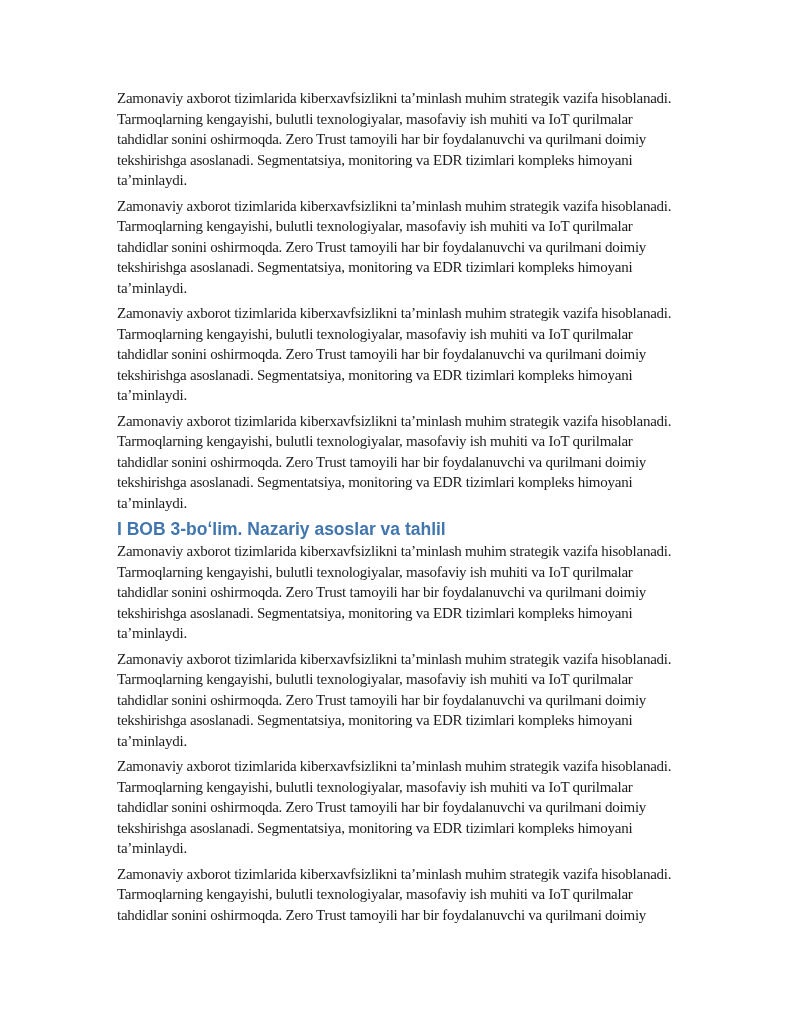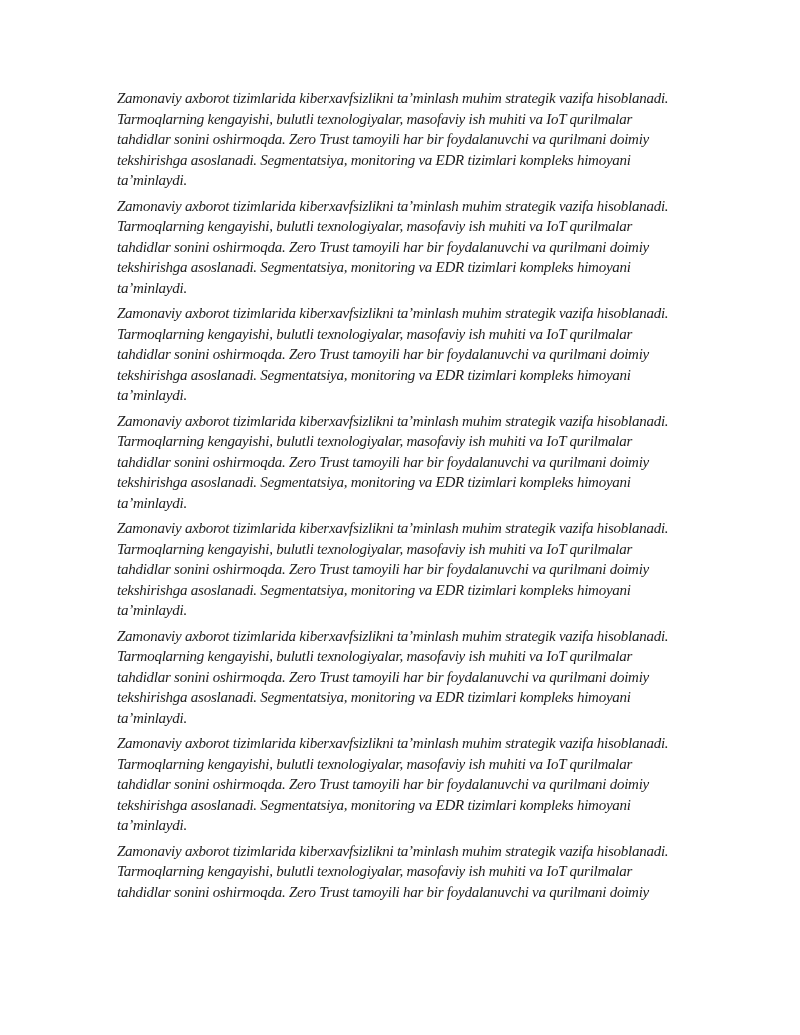--- a/index.html
+++ b/index.html
@@ -21,21 +21,20 @@
   }
   .para {
     font-family: "Liberation Serif", "DejaVu Serif", serif;
     font-size: 15px;
     line-height: 20.5px;
     letter-spacing: -0.25px;
     color: #1c1c1c;
     margin: 0 0 5px 0;
     white-space: pre-line;
     text-rendering: optimizeLegibility;
-    font-style: italic;
   }
   .heading {
     font-family: "Liberation Sans", "DejaVu Sans", sans-serif;
     font-size: 17.5px;
     line-height: 22px;
     font-weight: 700;
     letter-spacing: 0;
     margin: 4px 0 1px 0;
     color: #4176ae; 
   }
@@ -62,20 +61,21 @@
 tahdidlar sonini oshirmoqda. Zero Trust tamoyili har bir foydalanuvchi va qurilmani doimiy
 tekshirishga asoslanadi. Segmentatsiya, monitoring va EDR tizimlari kompleks himoyani
 ta’minlaydi.</p>
 
   <p class="para" style="color: rgb(28, 28, 28);">Zamonaviy axborot tizimlarida kiberxavfsizlikni ta’minlash muhim strategik vazifa hisoblanadi.
 Tarmoqlarning kengayishi, bulutli texnologiyalar, masofaviy ish muhiti va IoT qurilmalar
 tahdidlar sonini oshirmoqda. Zero Trust tamoyili har bir foydalanuvchi va qurilmani doimiy
 tekshirishga asoslanadi. Segmentatsiya, monitoring va EDR tizimlari kompleks himoyani
 ta’minlaydi.</p>
 
+  <h2 class="heading" style="color: rgb(65, 118, 174);">I BOB 3-boʻlim. Nazariy asoslar va tahlil</h2>
 
   <p class="para" style="color: rgb(28, 28, 28);">Zamonaviy axborot tizimlarida kiberxavfsizlikni ta’minlash muhim strategik vazifa hisoblanadi.
 Tarmoqlarning kengayishi, bulutli texnologiyalar, masofaviy ish muhiti va IoT qurilmalar
 tahdidlar sonini oshirmoqda. Zero Trust tamoyili har bir foydalanuvchi va qurilmani doimiy
 tekshirishga asoslanadi. Segmentatsiya, monitoring va EDR tizimlari kompleks himoyani
 ta’minlaydi.</p>
 
   <p class="para" style="color: rgb(28, 28, 28);">Zamonaviy axborot tizimlarida kiberxavfsizlikni ta’minlash muhim strategik vazifa hisoblanadi.
 Tarmoqlarning kengayishi, bulutli texnologiyalar, masofaviy ish muhiti va IoT qurilmalar
 tahdidlar sonini oshirmoqda. Zero Trust tamoyili har bir foydalanuvchi va qurilmani doimiy

